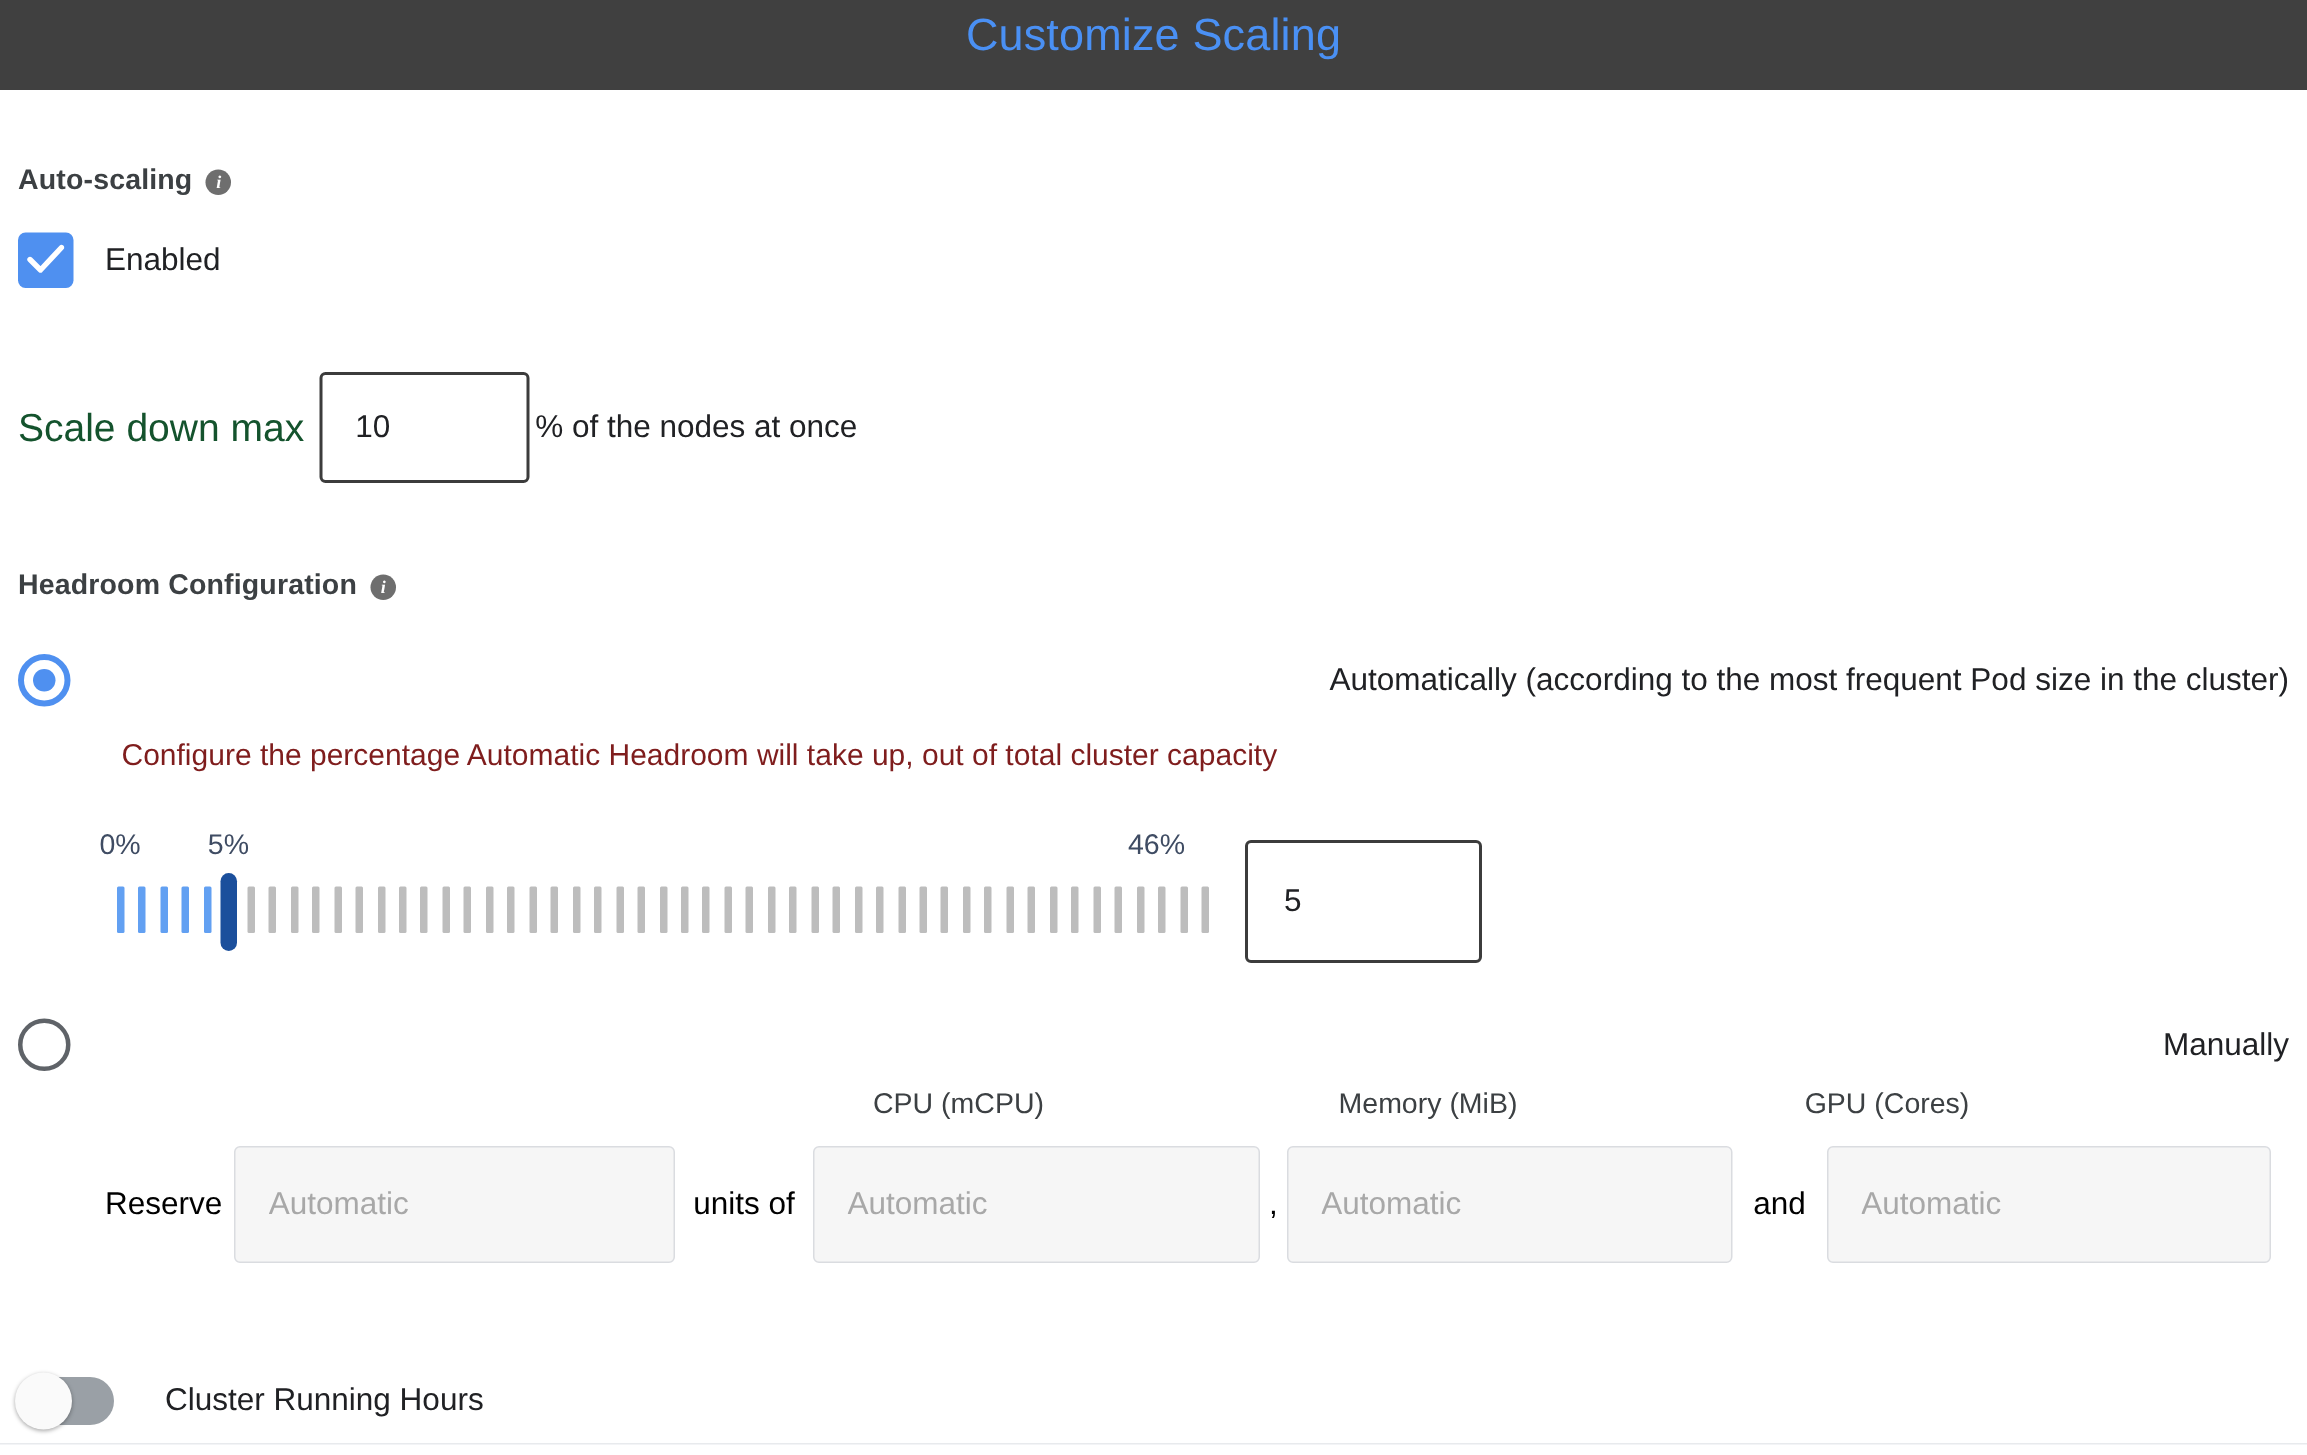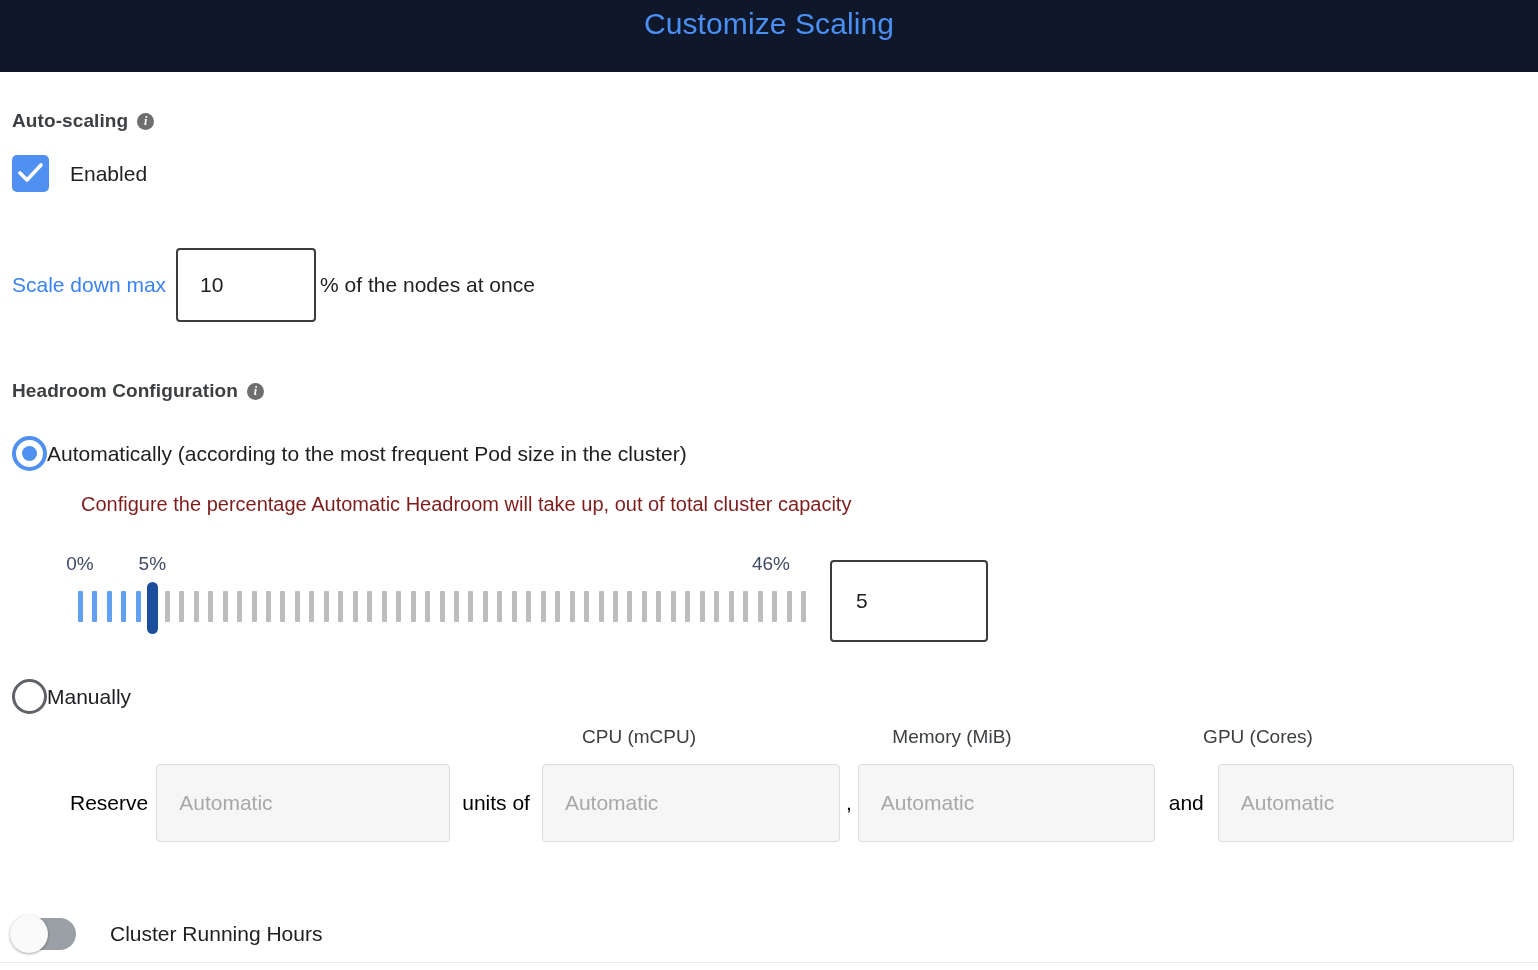--- a/index.html
+++ b/index.html
@@ -15,22 +15,22 @@
     color: #202124;
     position: relative;
     overflow: hidden;
   }
 
   
   .dialog-header {
     position: absolute;
     top: 0; left: 0;
     width: 1538px;
-    height: 72px;
-    background: #0f172a;
+    height: 60px;
+    background: #404040;
     display: flex;
     align-items: flex-start;
     justify-content: center;
   }
   .dialog-title {
     margin-top: 7px;
     font-size: 30px;
     font-weight: 400;
     color: #4a90f4;
     letter-spacing: 0.1px;
@@ -98,22 +98,22 @@
     color: #202124;
   }
 
   
   .scaledown-row {
     display: flex;
     align-items: center;
     margin-top: 56px;
   }
   .scaledown-label {
-    font-size: 21px;
-    color: #3b82f6;
+    font-size: 26px;
+    color: #14532d;
   }
   .num-input {
     width: 140px;
     height: 74px;
     border: 2px solid #3c3c3c;
     border-radius: 4px;
     background: #ffffff;
     font-family: "Liberation Sans", sans-serif;
     font-size: 21px;
     color: #202124;
@@ -126,21 +126,23 @@
     color: #202124;
     margin-left: 4px;
   }
 
   
   .headroom-title-row { margin-top: 58px; }
 
   .radio-row {
     display: flex;
     align-items: center;
+    gap: 22px;
     margin-top: 34px;
+    justify-content: space-between;
   }
   .radio {
     width: 35px;
     height: 35px;
     border-radius: 50%;
     flex: none;
     cursor: pointer;
     position: relative;
     background: #ffffff;
   }

